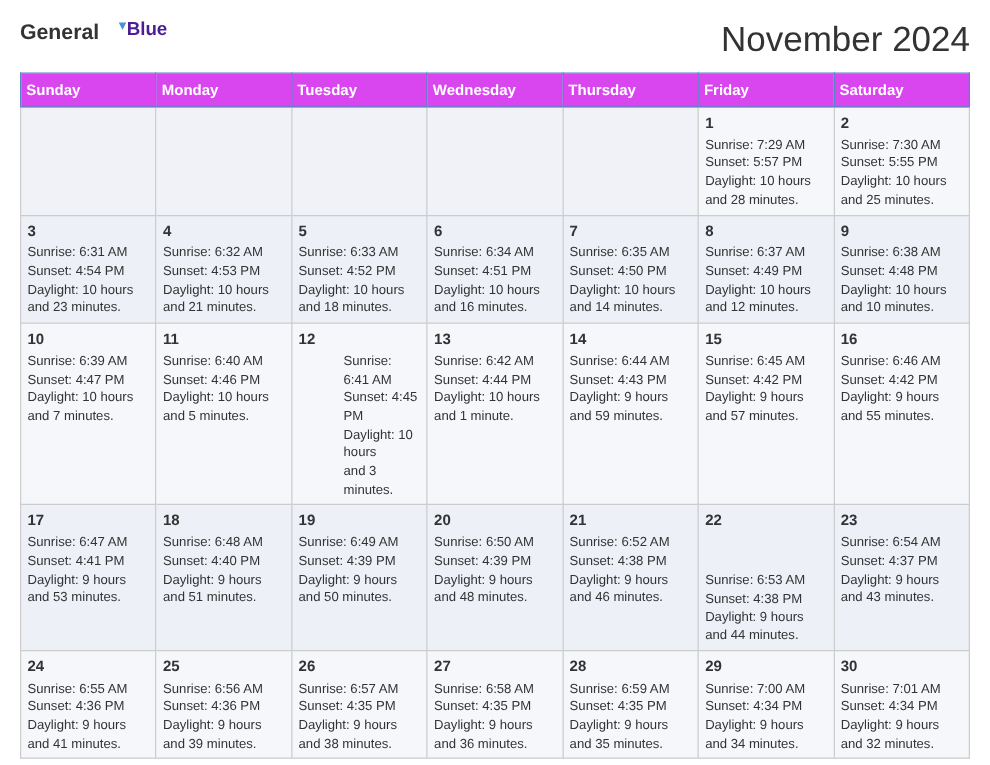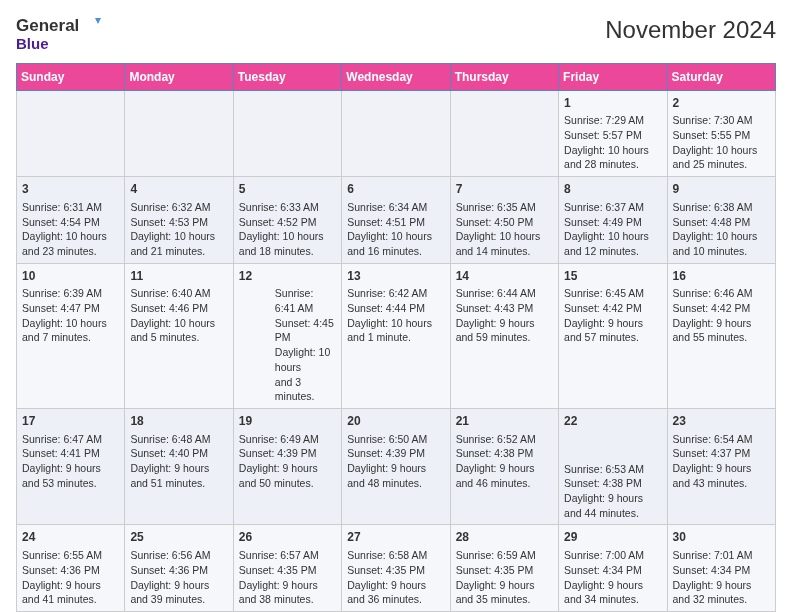--- a/index.html
+++ b/index.html
@@ -18,35 +18,35 @@
     }
     .logo {
       display: flex;
       align-items: center;
       gap: 4px;
     }
     .title-area {
       text-align: right;
     }
     .month-title {
-      font-size: 24px;
+      font-size: 28px;
       font-weight: 300;
       color: #333;
     }
     .location {
       font-size: 15px;
       color: #555;
     }
     table {
       width: 100%;
       border-collapse: collapse;
       font-size: 11px;
     }
     thead tr th {
-      background: #ec4899;
+      background: #d946ef;
       color: #fff;
       padding: 6px 4px;
       text-align: left;
       font-size: 12px;
       font-weight: bold;
       border: 1px solid #5585c5;
     }
     tbody tr td {
       border: 1px solid #ccc;
       vertical-align: top;
@@ -75,21 +75,21 @@
     }
     td.empty {
       background: #f0f2f8 !important;
     }
   </style>
 </head>
 <body>
 
 <div class="header-area">
   <div class="logo">
-  <div style="display:flex;flex-direction:column;align-items:flex-start;line-height:1.1">
+  <div style="display:flex;flex-direction:row;align-items:flex-start;line-height:1.1">
     <div style="display:flex;align-items:center;gap:2px">
       <span style="font-size:17px;font-weight:bold;color:#333">General</span>
       <svg width="20" height="20" viewBox="0 0 20 20">
         <polygon points="14,2 20,2 17,8" fill="#4a90d9"></polygon>
       </svg>
     </div>
     <span style="font-size:15px;font-weight:bold;color:#4c1d95">Blue</span>
   </div>
 </div>
   <div class="title-area">

